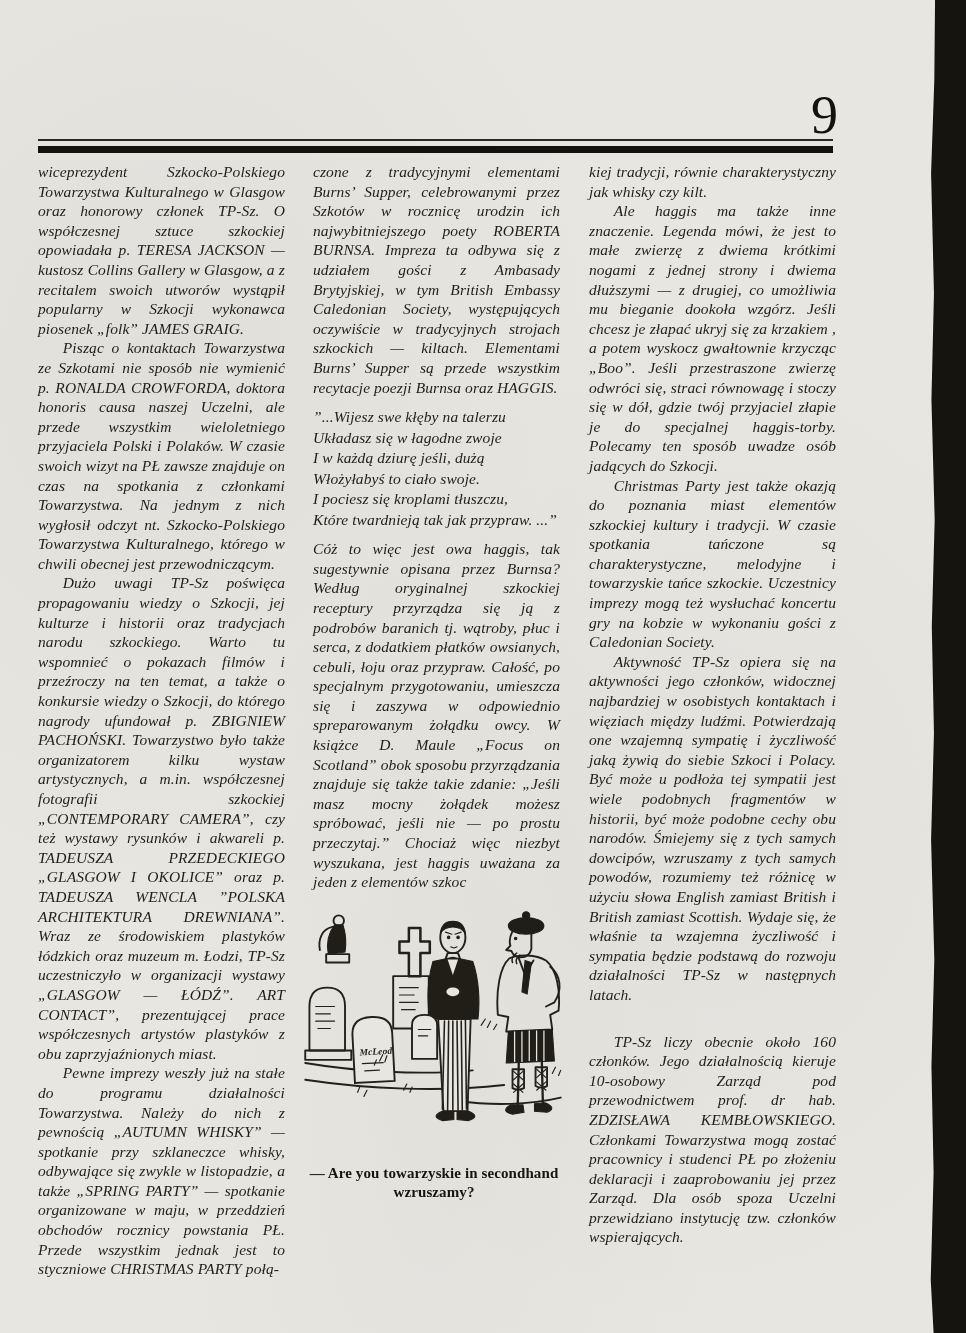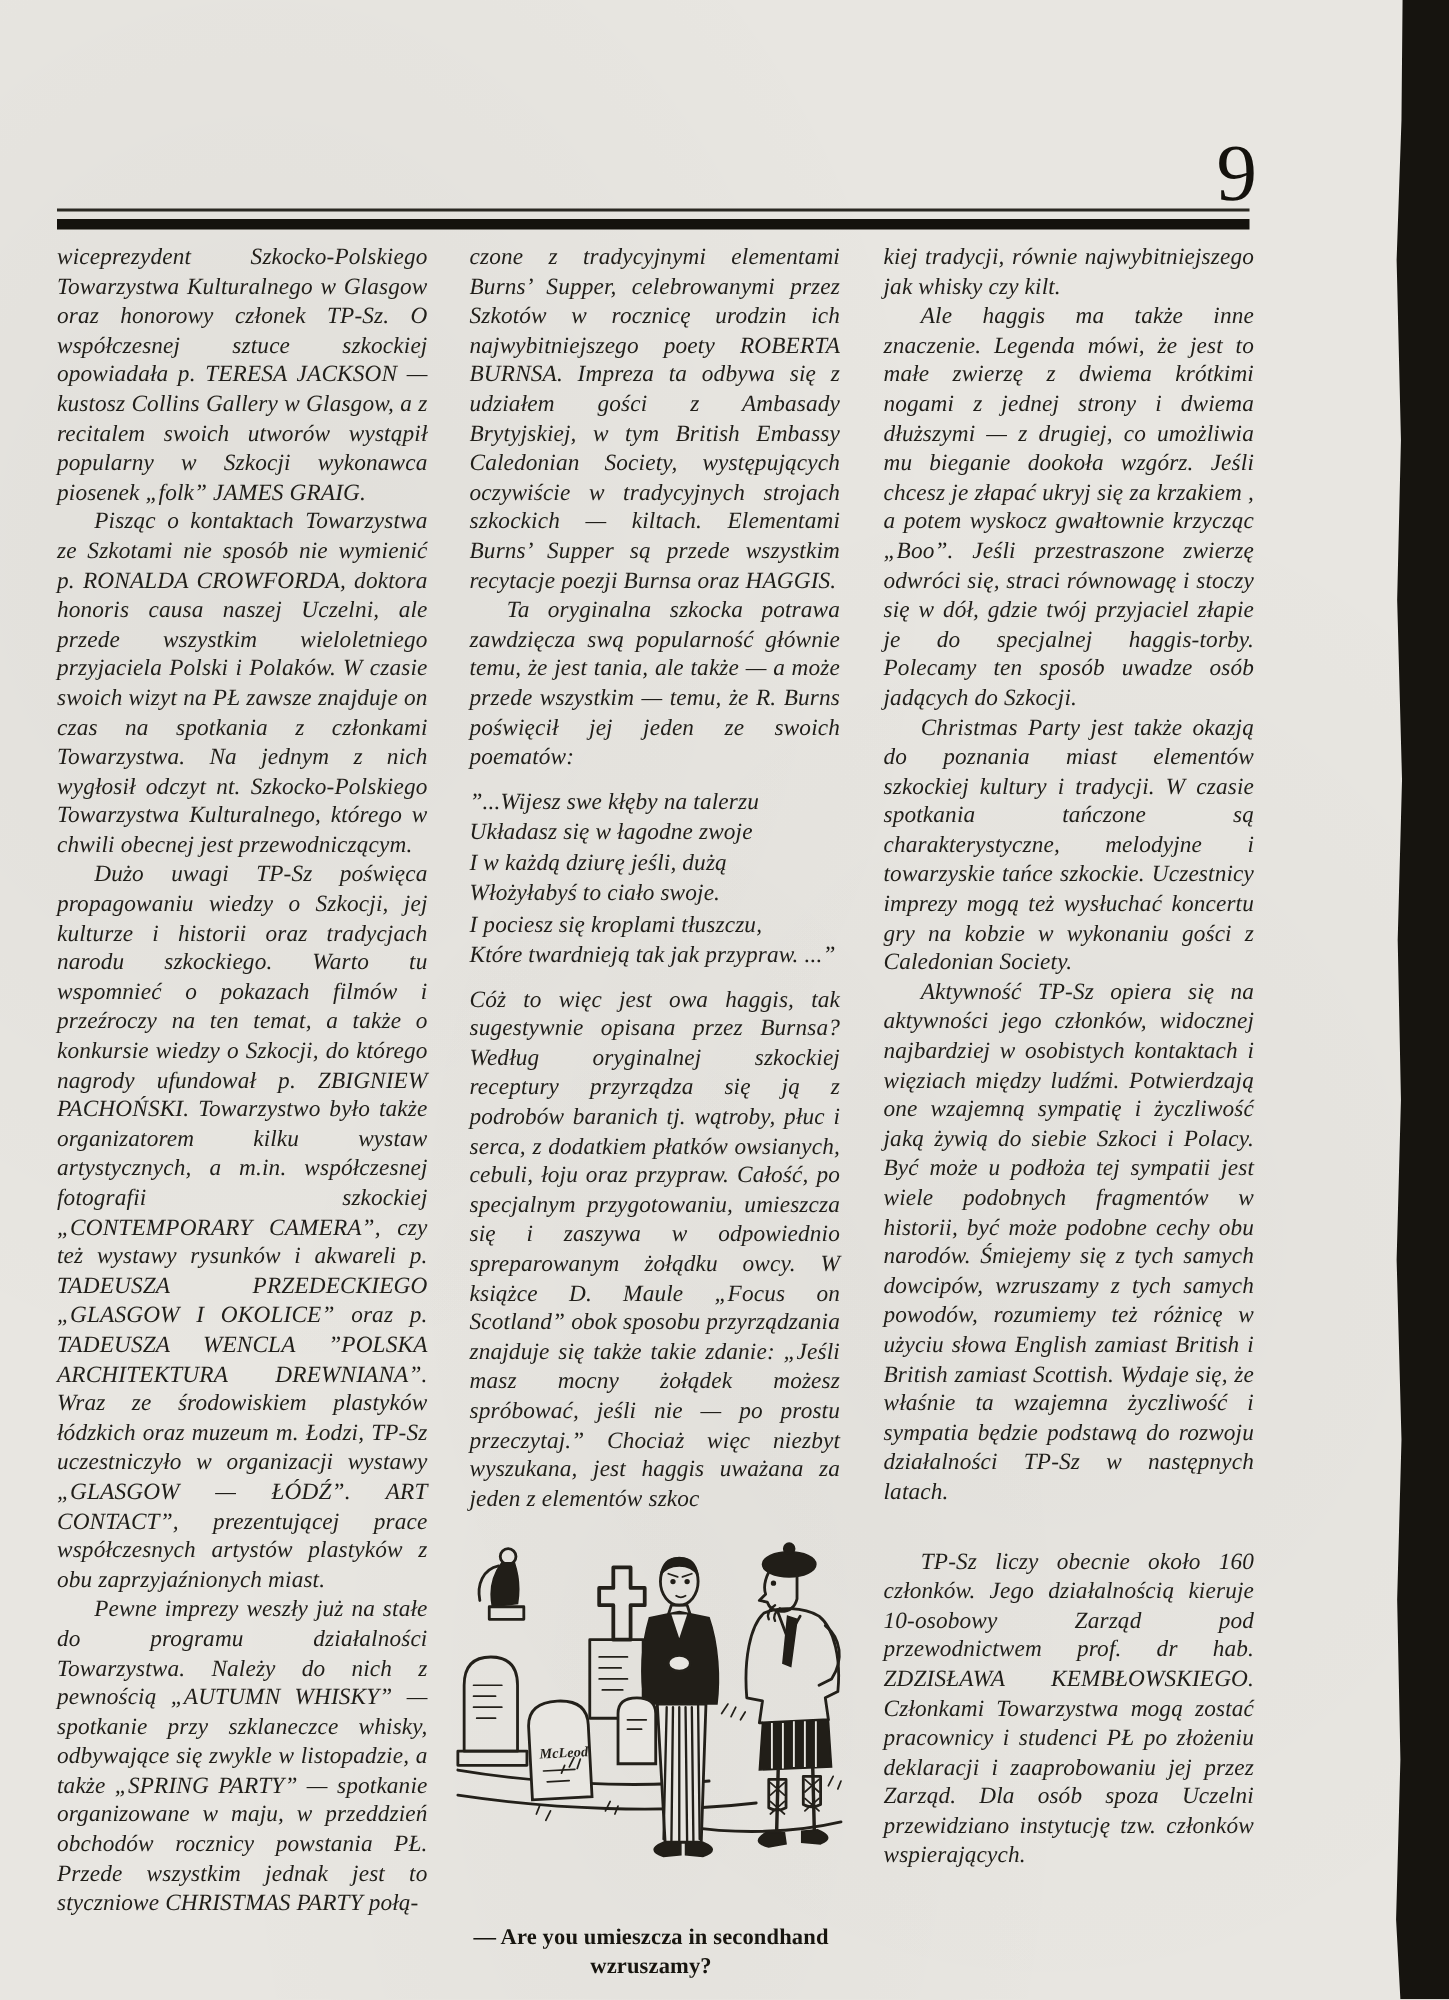--- a/index.html
+++ b/index.html
@@ -56,21 +56,20 @@
 
 <div class="col" id="col1">
   <p class="noindent">wiceprezydent Szkocko-Polskiego Towarzystwa Kulturalnego w Glasgow oraz honorowy członek TP-Sz. O współczesnej sztuce szkockiej opowiadała p. TERESA JACKSON — kustosz Collins Gallery w Glasgow, a z recitalem swoich utworów wystąpił popularny w Szkocji wykonawca piosenek „folk” JAMES GRAIG.</p>
   <p class="indent">Pisząc o kontaktach Towarzystwa ze Szkotami nie sposób nie wymienić p. RONALDA CROWFORDA, doktora honoris causa naszej Uczelni, ale przede wszystkim wieloletniego przyjaciela Polski i Polaków. W czasie swoich wizyt na PŁ zawsze znajduje on czas na spotkania z członkami Towarzystwa. Na jednym z nich wygłosił odczyt nt. Szkocko-Polskiego Towarzystwa Kulturalnego, którego w chwili obecnej jest przewodniczącym.</p>
   <p class="indent">Dużo uwagi TP-Sz poświęca propagowaniu wiedzy o Szkocji, jej kulturze i historii oraz tradycjach narodu szkockiego. Warto tu wspomnieć o pokazach filmów i przeźroczy na ten temat, a także o konkursie wiedzy o Szkocji, do którego nagrody ufundował p. ZBIGNIEW PACHOŃSKI. Towarzystwo było także organizatorem kilku wystaw artystycznych, a m.in. współczesnej fotografii szkockiej „CONTEMPORARY CAMERA”, czy też wystawy rysunków i akwareli p. TADEUSZA PRZEDECKIEGO „GLASGOW I OKOLICE” oraz p. TADEUSZA WENCLA ”POLSKA ARCHITEKTURA DREWNIANA”. Wraz ze środowiskiem plastyków łódzkich oraz muzeum m. Łodzi, TP-Sz uczestniczyło w organizacji wystawy „GLASGOW — ŁÓDŹ”. ART CONTACT”, prezentującej prace współczesnych artystów plastyków z obu zaprzyjaźnionych miast.</p>
   <p class="indent">Pewne imprezy weszły już na stałe do programu działalności Towarzystwa. Należy do nich z pewnością „AUTUMN WHISKY” — spotkanie przy szklaneczce whisky, odbywające się zwykle w listopadzie, a także „SPRING PARTY” — spotkanie organizowane w maju, w przeddzień obchodów rocznicy powstania PŁ. Przede wszystkim jednak jest to styczniowe CHRISTMAS PARTY połą-</p>
 </div>
 
 <div class="col" id="col2">
   <p class="noindent">czone z tradycyjnymi elementami Burns’ Supper, celebrowanymi przez Szkotów w rocznicę urodzin ich najwybitniejszego poety ROBERTA BURNSA. Impreza ta odbywa się z udziałem gości z Ambasady Brytyjskiej, w tym British Embassy Caledonian Society, występujących oczywiście w tradycyjnych strojach szkockich — kiltach. Elementami Burns’ Supper są przede wszystkim recytacje poezji Burnsa oraz HAGGIS.</p>
-  <p class="indent">Ta oryginalna szkocka potrawa zawdzięcza swą popularność głównie temu, że jest tania, ale także — a może przede wszystkim — temu, że R. Burns poświęcił jej jeden ze swoich poematów:</p>
   <div class="poem">
     <div class="poem-line">”...Wijesz swe kłęby na talerzu</div>
     <div class="poem-line">Układasz się w łagodne zwoje</div>
     <div class="poem-line">I w każdą dziurę jeśli, dużą</div>
     <div class="poem-line">Włożyłabyś to ciało swoje.</div>
     <div class="poem-line">I pociesz się kroplami tłuszczu,</div>
     <div class="poem-line">Które twardnieją tak jak przypraw. ...”</div>
   </div>
   <p class="noindent">Cóż to więc jest owa haggis, tak sugestywnie opisana przez Burnsa? Według oryginalnej szkockiej receptury przyrządza się ją z podrobów baranich tj. wątroby, płuc i serca, z dodatkiem płatków owsianych, cebuli, łoju oraz przypraw. Całość, po specjalnym przygotowaniu, umieszcza się i zaszywa w odpowiednio spreparowanym żołądku owcy. W książce D. Maule „Focus on Scotland” obok sposobu przyrządzania znajduje się także takie zdanie: „Jeśli masz mocny żołądek możesz spróbować, jeśli nie — po prostu przeczytaj.” Chociaż więc niezbyt wyszukana, jest haggis uważana za jeden z elementów szkoc</p>
 
@@ -147,25 +146,25 @@
       </g>
 
       <g class="thin">
         <path d="M73 148 l3 -6 M78 149 l2 -6 M68 152 l2 -5"></path>
         <path d="M170 114 l4 -6 M176 116 l3 -6 M182 118 l3 -5"></path>
         <path d="M96 176 l3 -6 M102 178 l2 -5 M58 182 l3 -6 M52 178 l2 -5"></path>
         <path d="M238 160 l3 -6 M244 162 l2 -5"></path>
       </g>
     </svg>
     <div class="caption">
-      <div>— Are you umieszcza in secondhand</div>
+      <div>— Are you towarzyskie in secondhand</div>
       <div>wzruszamy?</div>
     </div>
   </div>
 </div>
 
 <div class="col" id="col3">
-  <p class="noindent">kiej tradycji, równie najwybitniejszego jak whisky czy kilt.</p>
+  <p class="noindent">kiej tradycji, równie charakterystyczny jak whisky czy kilt.</p>
   <p class="indent">Ale haggis ma także inne znaczenie. Legenda mówi, że jest to małe zwierzę z dwiema krótkimi nogami z jednej strony i dwiema dłuższymi — z drugiej, co umożliwia mu bieganie dookoła wzgórz. Jeśli chcesz je złapać ukryj się za krzakiem , a potem wyskocz gwałtownie krzycząc „Boo”. Jeśli przestraszone zwierzę odwróci się, straci równowagę i stoczy się w dół, gdzie twój przyjaciel złapie je do specjalnej haggis-torby. Polecamy ten sposób uwadze osób jadących do Szkocji.</p>
   <p class="indent">Christmas Party jest także okazją do poznania miast elementów szkockiej kultury i tradycji. W czasie spotkania tańczone są charakterystyczne, melodyjne i towarzyskie tańce szkockie. Uczestnicy imprezy mogą też wysłuchać koncertu gry na kobzie w wykonaniu gości z Caledonian Society.</p>
   <p class="indent">Aktywność TP-Sz opiera się na aktywności jego członków, widocznej najbardziej w osobistych kontaktach i więziach między ludźmi. Potwierdzają one wzajemną sympatię i życzliwość jaką żywią do siebie Szkoci i Polacy. Być może u podłoża tej sympatii jest wiele podobnych fragmentów w historii, być może podobne cechy obu narodów. Śmiejemy się z tych samych dowcipów, wzruszamy z tych samych powodów, rozumiemy też różnicę w użyciu słowa English zamiast British i British zamiast Scottish. Wydaje się, że właśnie ta wzajemna życzliwość i sympatia będzie podstawą do rozwoju działalności TP-Sz w następnych latach.</p>
   <p class="indent gap-top">TP-Sz liczy obecnie około 160 członków. Jego działalnością kieruje 10-osobowy Zarząd pod przewodnictwem prof. dr hab. ZDZISŁAWA KEMBŁOWSKIEGO. Członkami Towarzystwa mogą zostać pracownicy i studenci PŁ po złożeniu deklaracji i zaaprobowaniu jej przez Zarząd. Dla osób spoza Uczelni przewidziano instytucję tzw. członków wspierających.</p>
 </div>
 
 </body></html>

